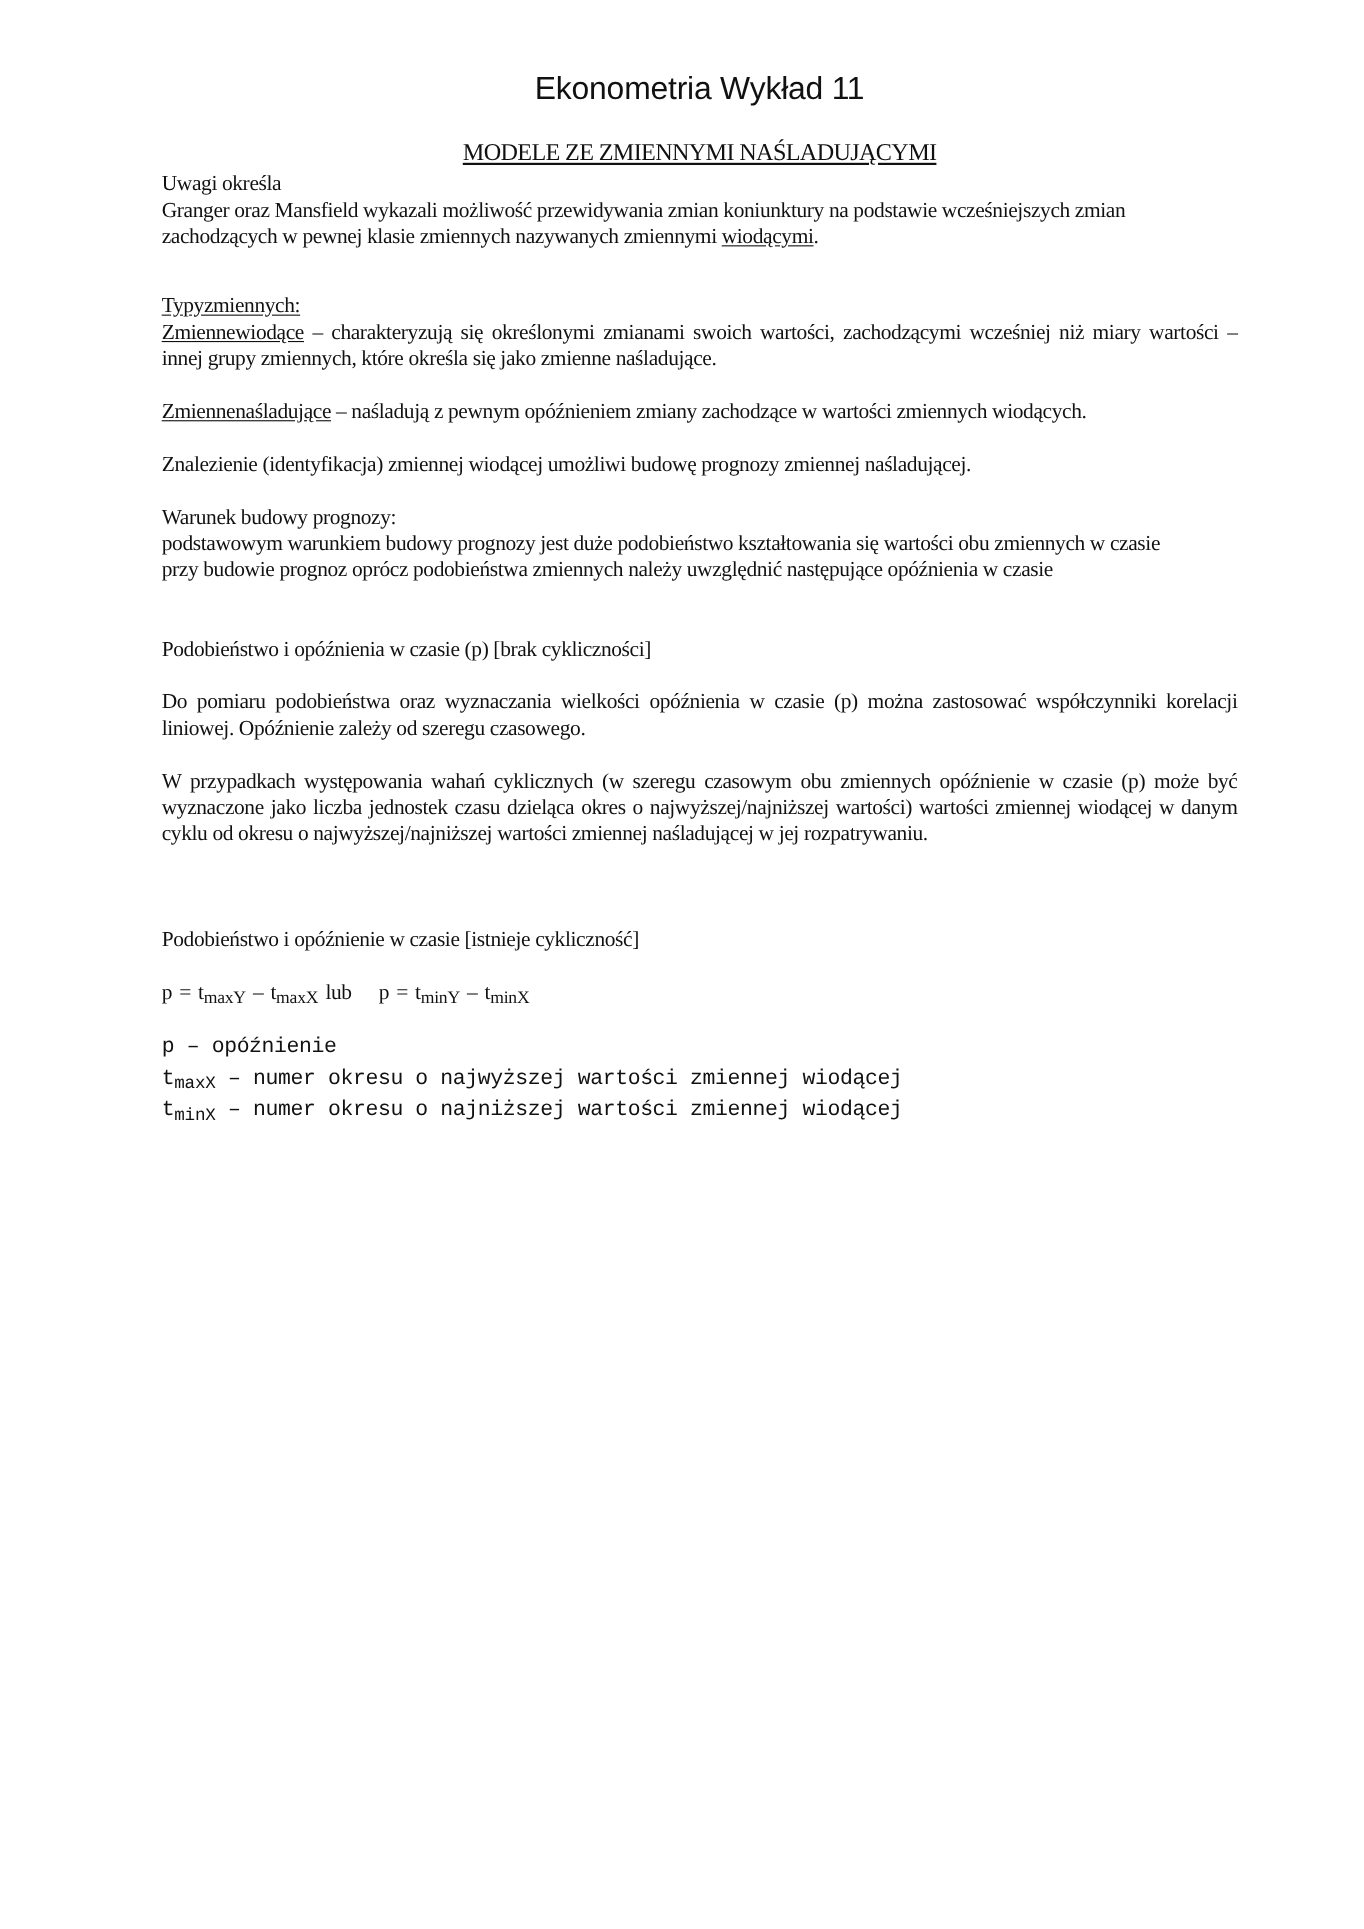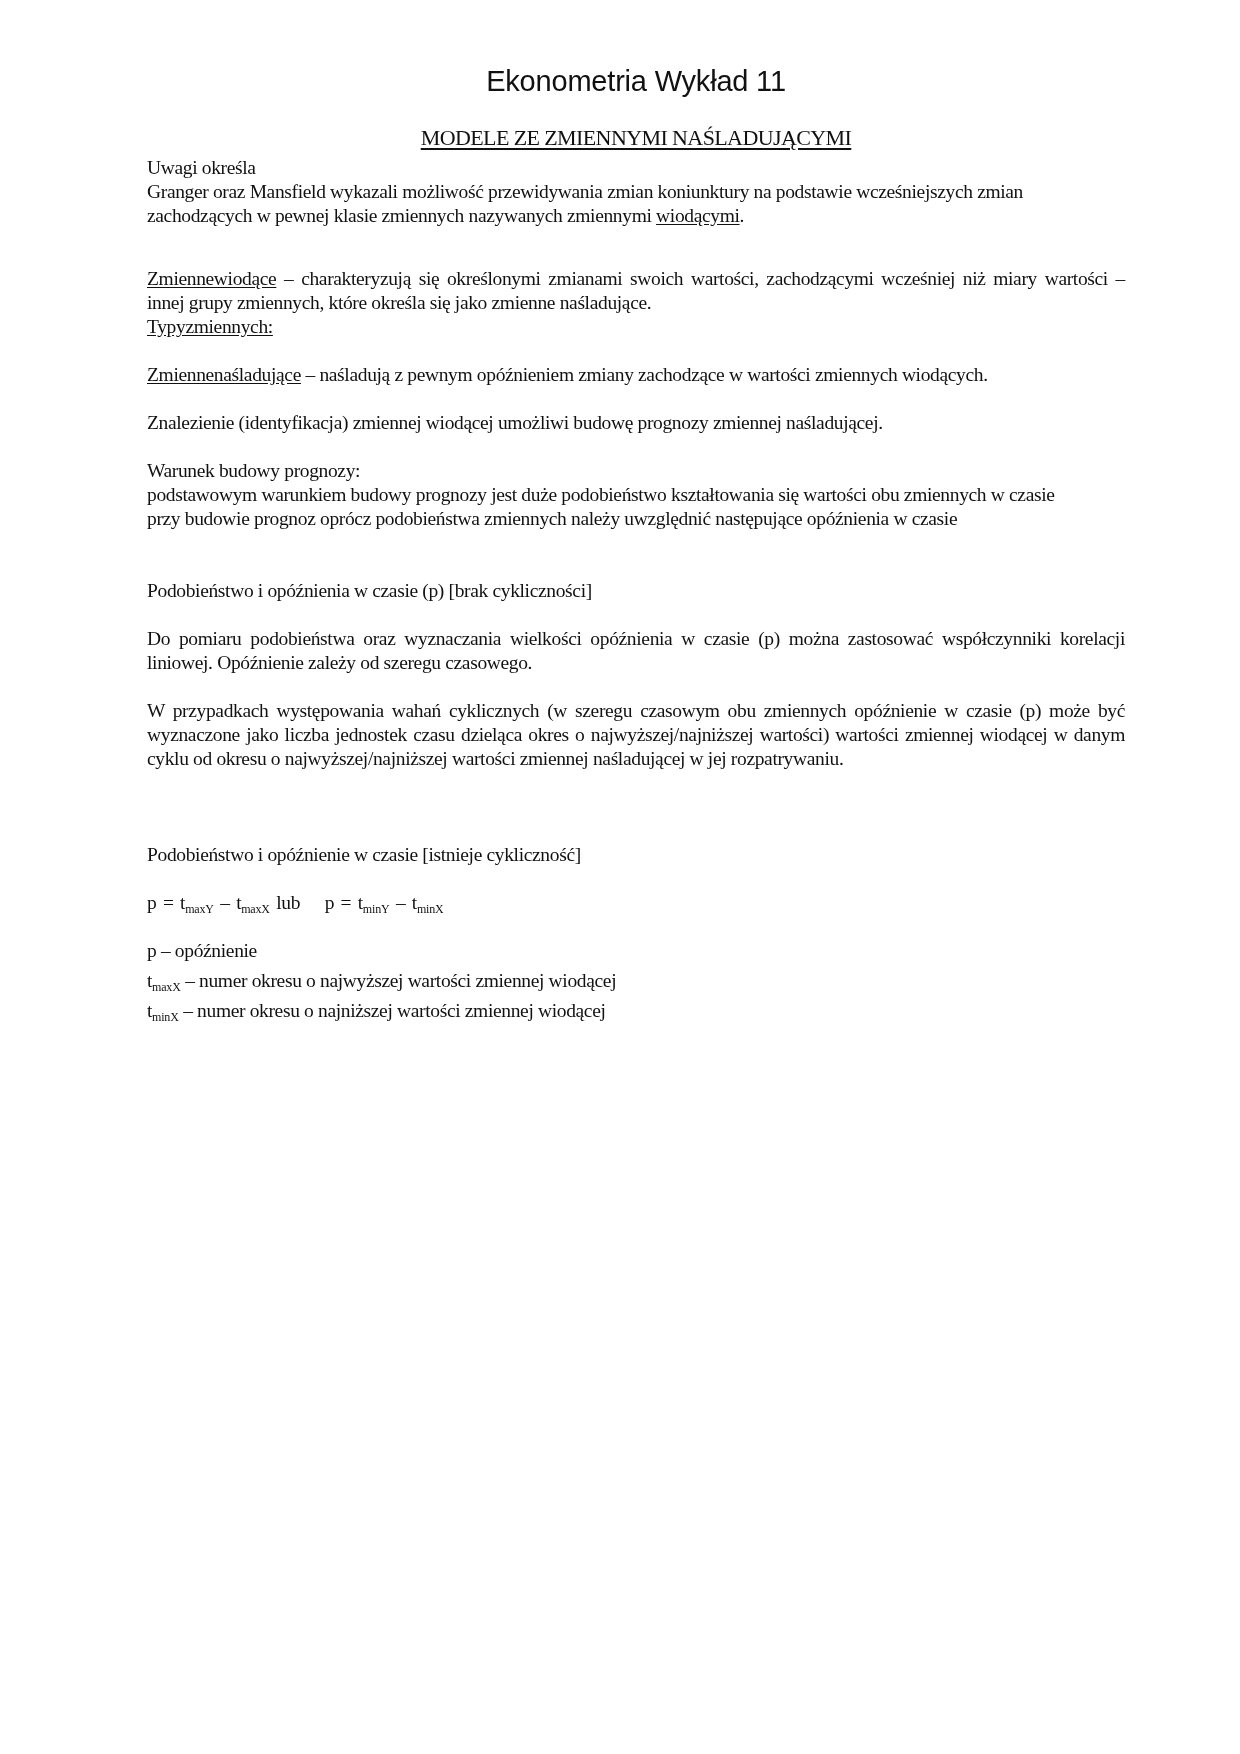--- a/index.html
+++ b/index.html
@@ -49,21 +49,21 @@
     .doc-title span { text-decoration: underline; text-underline-offset: 3px; font-family: Liberation Serif, serif; }
     .blk {
       position: absolute;
       left: 0;
       width: 978px;
     }
     .p { margin: 0; }
     .justify { text-align: justify; text-align-last: left; }
     .u { text-decoration: underline; text-underline-offset: 2px; }
     .sub {
-      font-size: 12px;
+      font-size: 16px;
       vertical-align: -4px;
       letter-spacing: -0.2px;
     }
     .formula { word-spacing: 2px; }
     .gap { display: inline-block; width: 18px; }
   </style>
 </head>
 <body>
 
 <div class="page">
@@ -73,22 +73,22 @@
   <div class="doc-title">
     <span>MODELE ZE ZMIENNYMI NAŚLADUJĄCYMI</span>
   </div>
 
   <div class="blk" style="top:156px;">
     <p class="p">Uwagi określa</p>
     <p class="p"><span>Granger oraz Mansfield wykazali możliwość przewidywania zmian koniunktury na podstawie wcześniejszych zmian zachodzących w pewnej klasie zmiennych nazywanych zmiennymi </span><span class="u">wiodącymi</span><span>.</span></p>
   </div>
 
   <div class="blk" style="top:267px;">
+    <p class="p"><span class="u">Typyzmiennych:</span></p>
     <p class="p justify"><span class="u">Zmiennewiodące</span><span> – charakteryzują się określonymi zmianami swoich wartości, zachodzącymi wcześniej niż miary wartości – innej grupy zmiennych, które określa się jako zmienne naśladujące.</span></p>
-    <p class="p"><span class="u">Typyzmiennych:</span></p>
   </div>
 
   <div class="blk" style="top:363px;">
     <p class="p"><span class="u">Zmiennenaśladujące</span><span> – naśladują z pewnym opóźnieniem zmiany zachodzące w wartości zmiennych wiodących.</span></p>
   </div>
 
   <div class="blk" style="top:411px;">
     <p class="p">Znalezienie (identyfikacja) zmiennej wiodącej umożliwi budowę prognozy zmiennej naśladującej.</p>
   </div>
 
@@ -110,19 +110,19 @@
   </div>
 
   <div class="blk" style="top:843px;">
     <p class="p">Podobieństwo i opóźnienie w czasie [istnieje cykliczność]</p>
   </div>
 
   <div class="blk formula" style="top:891px;">
     <span>p = t</span><span class="sub">maxY</span><span> – t</span><span class="sub">maxX</span><span> lub </span><span class="gap"></span><span>p = t</span><span class="sub">minY</span><span> – t</span><span class="sub">minX</span>
   </div>
 
-  <div class="blk" style="top:939px;">
+  <div class="blk" style="top:939px;font-family:Liberation Mono, monospace;">
     <p class="p"><span>p</span><span class="sub"></span><span> – opóźnienie</span></p>
     <p class="p"><span>t</span><span class="sub">maxX</span><span> – numer okresu o najwyższej wartości zmiennej wiodącej</span></p>
     <p class="p"><span>t</span><span class="sub">minX</span><span> – numer okresu o najniższej wartości zmiennej wiodącej</span></p>
   </div>
 
 </div>
 
 </body></html>

